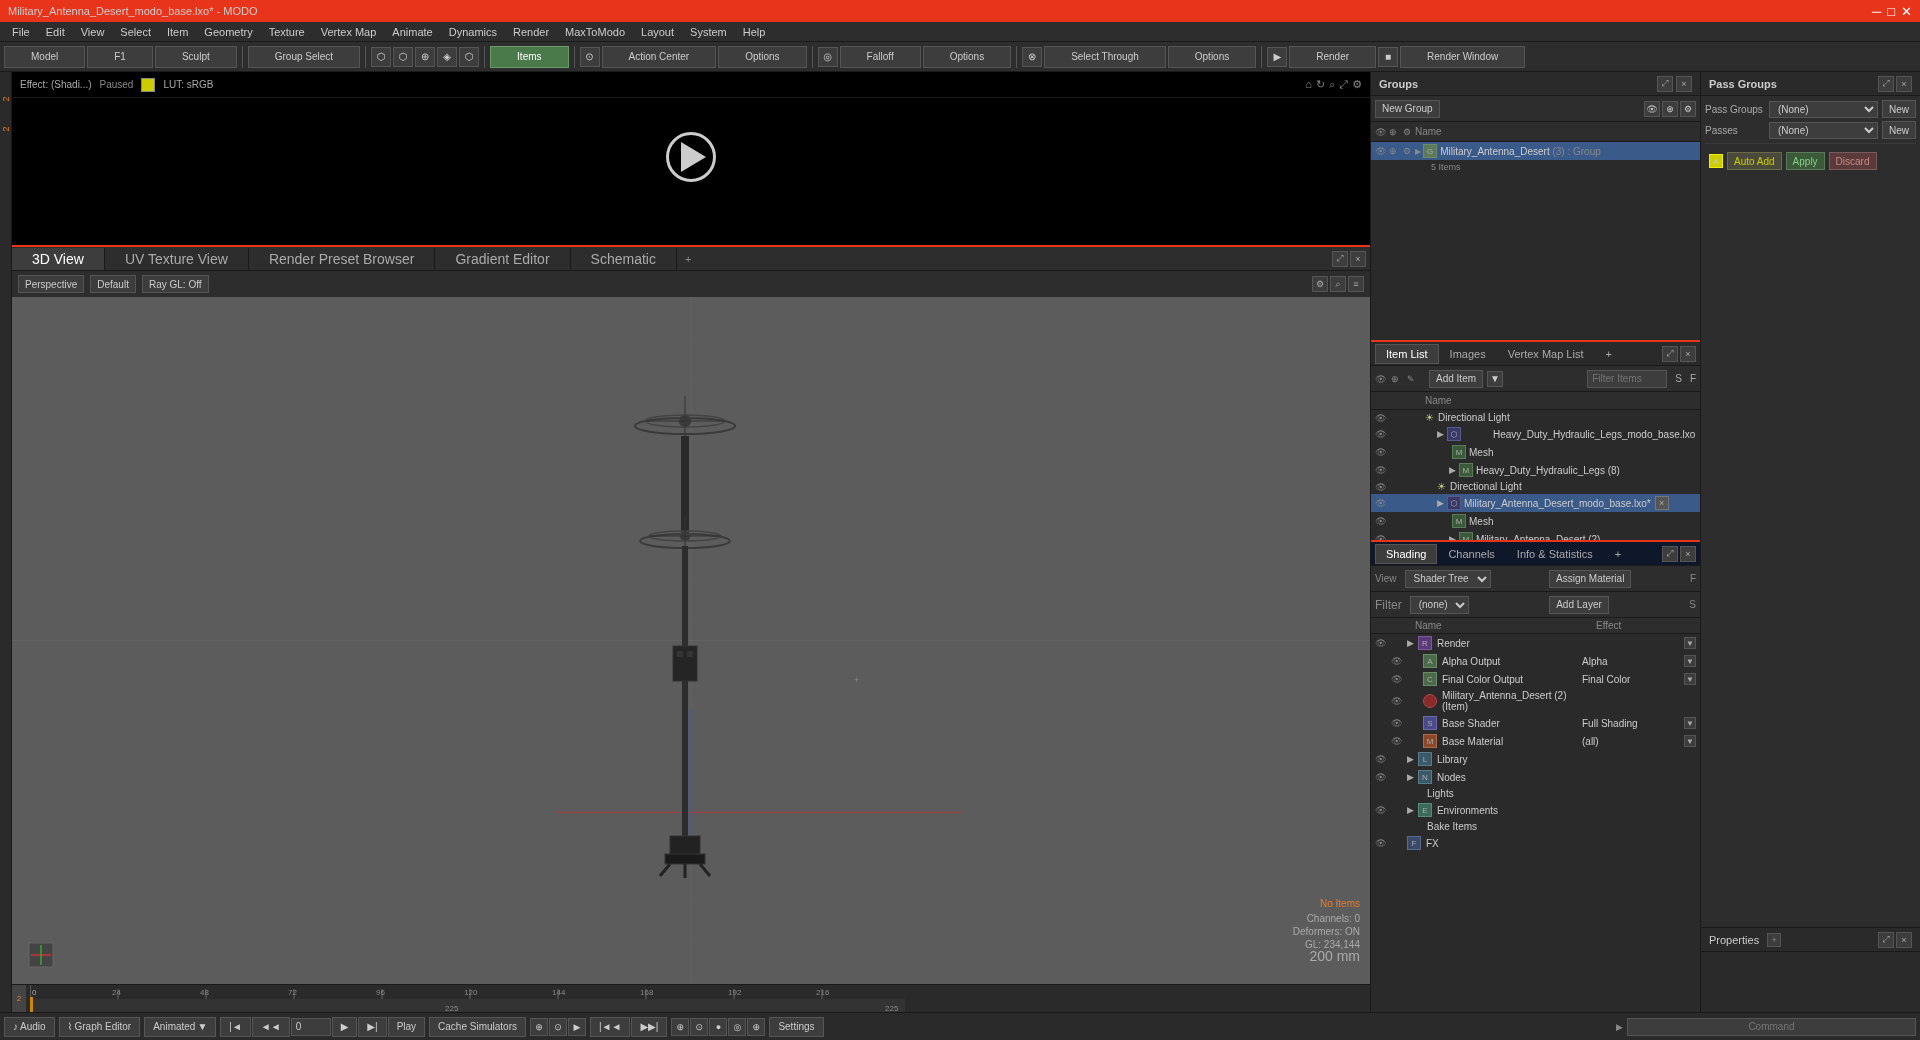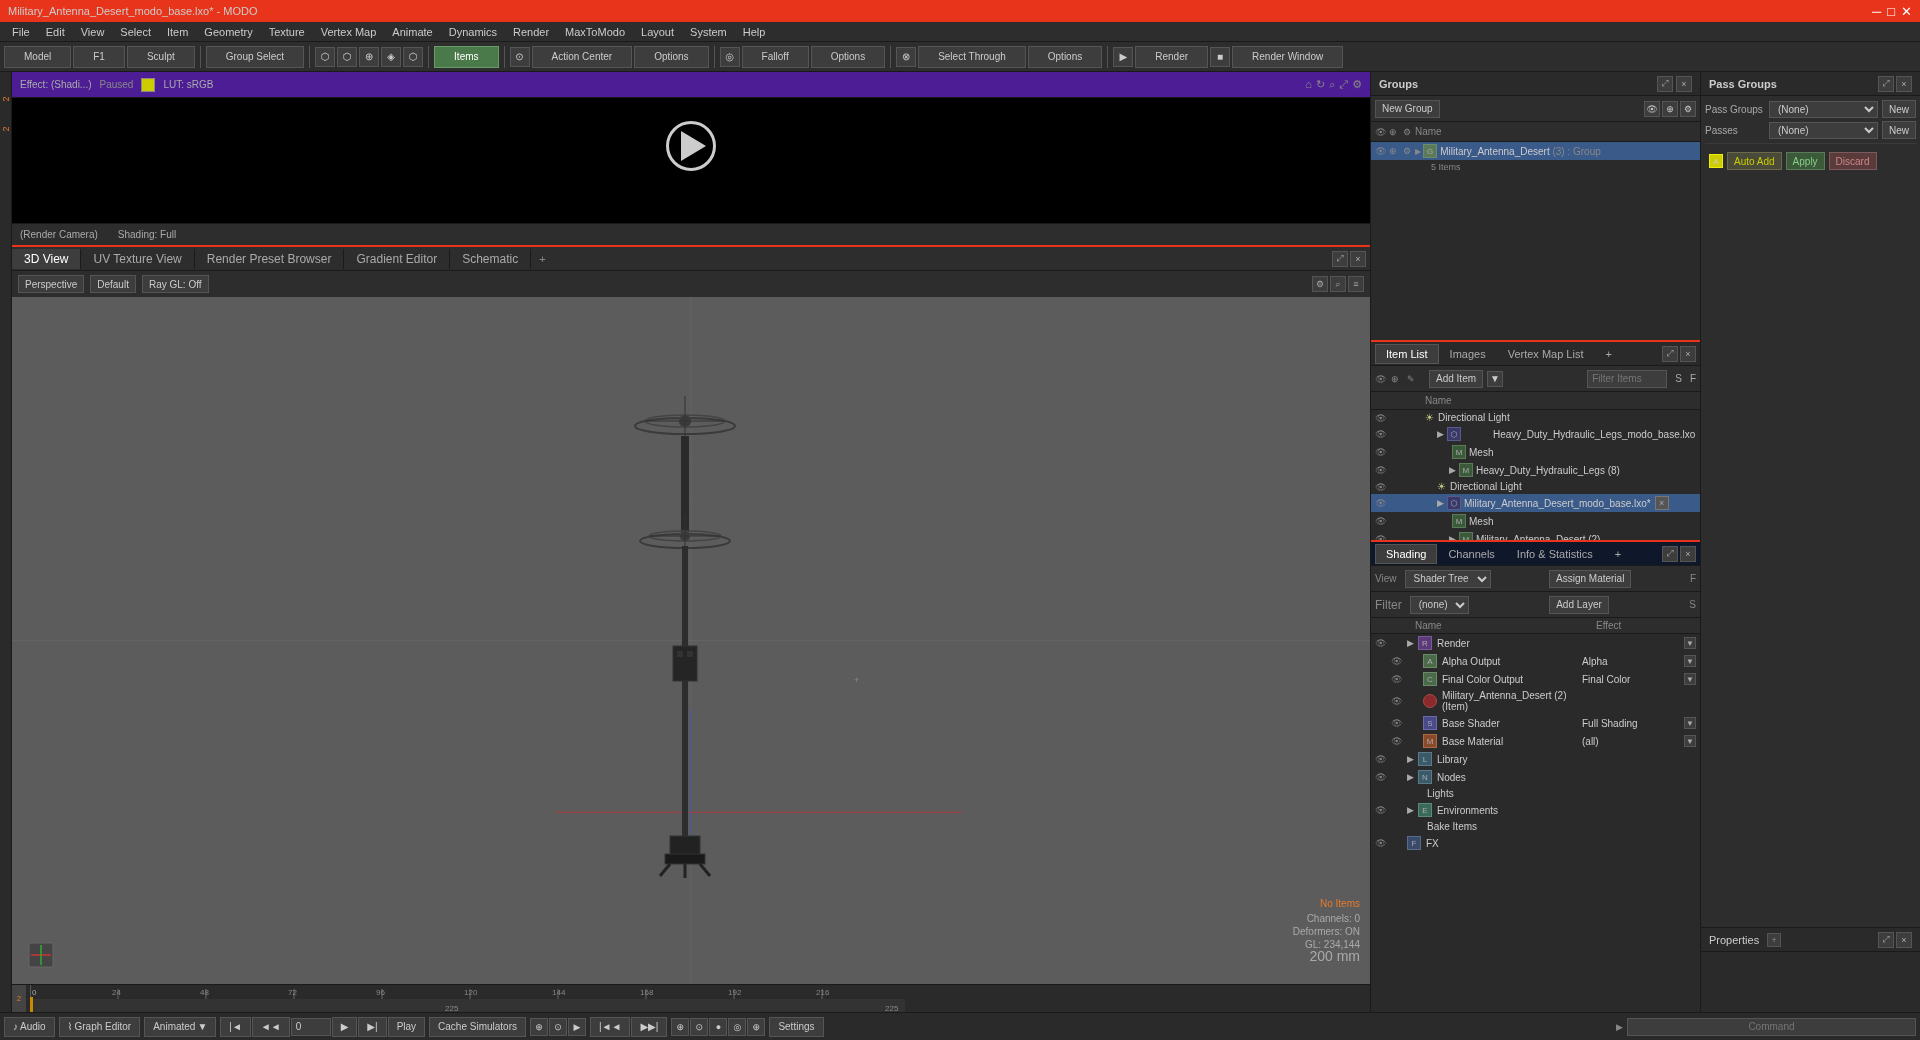--- a/index.html
+++ b/index.html
@@ -9,44 +9,44 @@
     #titlebar { background: #e8341a; height: 22px; display: flex; align-items: center; padding: 0 8px; justify-content: space-between; }
     #titlebar-controls { display: flex; gap: 6px; }
     #titlebar-controls span { color: white; font-size: 13px; cursor: pointer; }
     
     
     #menubar { background: #2d2d2d; height: 20px; display: flex; align-items: center; padding: 0 4px; border-bottom: 1px solid #1a1a1a; }
     .menu-item { color: #ccc; padding: 2px 8px; font-size: 11px; cursor: pointer; }
     
     
     #toolbar { background: #2d2d2d; height: 30px; display: flex; align-items: center; padding: 0 4px; gap: 2px; border-bottom: 1px solid #1a1a1a; }
-    .toolbar-btn { background: #3d3d3d; border: 1px solid #555; color: #ccc; padding: 2px 19px; font-size: 10px; cursor: pointer; height: 22px; display: flex; align-items: center; gap: 3px; }
+    .toolbar-btn { background: #3d3d3d; border: 1px solid #555; color: #ccc; padding: 2px 26px; font-size: 10px; cursor: pointer; height: 22px; display: flex; align-items: center; gap: 3px; }
     .toolbar-btn.highlighted { background: #4a7a4a; border-color: #6a9a6a; color: white; }
     .toolbar-sep { width: 1px; height: 22px; background: #555; margin: 0 3px; }
     .toolbar-icon { width: 20px; height: 20px; background: #3d3d3d; border: 1px solid #555; display: flex; align-items: center; justify-content: center; cursor: pointer; font-size: 10px; }
     
     
     #main { display: flex; height: calc(1040px - 22px - 20px - 30px - 28px); }
     
     
     #left-sidebar { width: 12px; background: #2a2a2a; border-right: 1px solid #1a1a1a; display: flex; flex-direction: column; align-items: center; padding: 2px 0; }
     
     
     #center { flex: 1; display: flex; flex-direction: column; }
     
     
     #viewport-render { height: 175px; background: #1a1a1a; border-bottom: 2px solid #e8341a; position: relative; display: flex; flex-direction: column; }
-    #viewport-render-header { background: #4c1d95; height: 26px; display: flex; align-items: center; padding: 0 8px; gap: 8px; border-bottom: 1px solid #1a1a1a; }
+    #viewport-render-header { background: #000000; height: 26px; display: flex; align-items: center; padding: 0 8px; gap: 8px; border-bottom: 1px solid #1a1a1a; }
     #render-canvas { flex: 1; background: #000; display: flex; align-items: center; justify-content: center; }
     .play-btn { width: 50px; height: 50px; border: 3px solid #ccc; border-radius: 50%; display: flex; align-items: center; justify-content: center; cursor: pointer; }
     .play-triangle { width: 0; height: 0; border-top: 15px solid transparent; border-bottom: 15px solid transparent; border-left: 25px solid #ccc; margin-left: 4px; }
     
     
     #viewport-tabs { background: #2d2d2d; height: 24px; display: flex; align-items: center; border-bottom: 1px solid #1a1a1a; }
-    .viewport-tab { padding: 3px 12px; font-size: 12px; cursor: pointer; color: #aaa; border-right: 1px solid #1a1a1a; }
+    .viewport-tab { padding: 3px 20px; font-size: 14px; cursor: pointer; color: #aaa; border-right: 1px solid #1a1a1a; }
     .viewport-tab.active { background: #3d3d3d; color: #fff; }
     .viewport-tab-add { padding: 3px 8px; color: #888; cursor: pointer; }
     
     
     #viewport-3d { flex: 1; background: #5a5a5a; position: relative; overflow: hidden; }
     #viewport-3d-header { background: #2d2d2d; height: 26px; display: flex; align-items: center; padding: 0 6px; gap: 6px; }
     
     
     #timeline { height: 28px; background: #2a2a2a; border-top: 1px solid #1a1a1a; display: flex; align-items: center; padding: 0 4px; overflow: hidden; }
     
@@ -203,24 +203,20 @@
           <span>⚙</span>
         </span>
       </div>
       <div id="render-canvas">
         <div style="margin-bottom:30px;display:flex;flex-direction:column;align-items:center;gap:8px;">
           <div class="play-btn">
             <div class="play-triangle"></div>
           </div>
         </div>
       </div>
-      <div style="background:#2d2d2d;height:22px;display:flex;align-items:center;padding:0 8px;gap:20px;border-top:1px solid #1a1a1a;">
-        <span style="font-size:10px;color:#aaa;">(Render Camera)</span>
-        <span style="font-size:10px;color:#aaa;">Shading: Full</span>
-      </div>
     </div>
 
     <div id="viewport-tabs">
       <div class="viewport-tab active">3D View</div>
       <div class="viewport-tab">UV Texture View</div>
       <div class="viewport-tab">Render Preset Browser</div>
       <div class="viewport-tab">Gradient Editor</div>
       <div class="viewport-tab">Schematic</div>
       <div class="viewport-tab-add">+</div>
       <div style="flex:1"></div>

